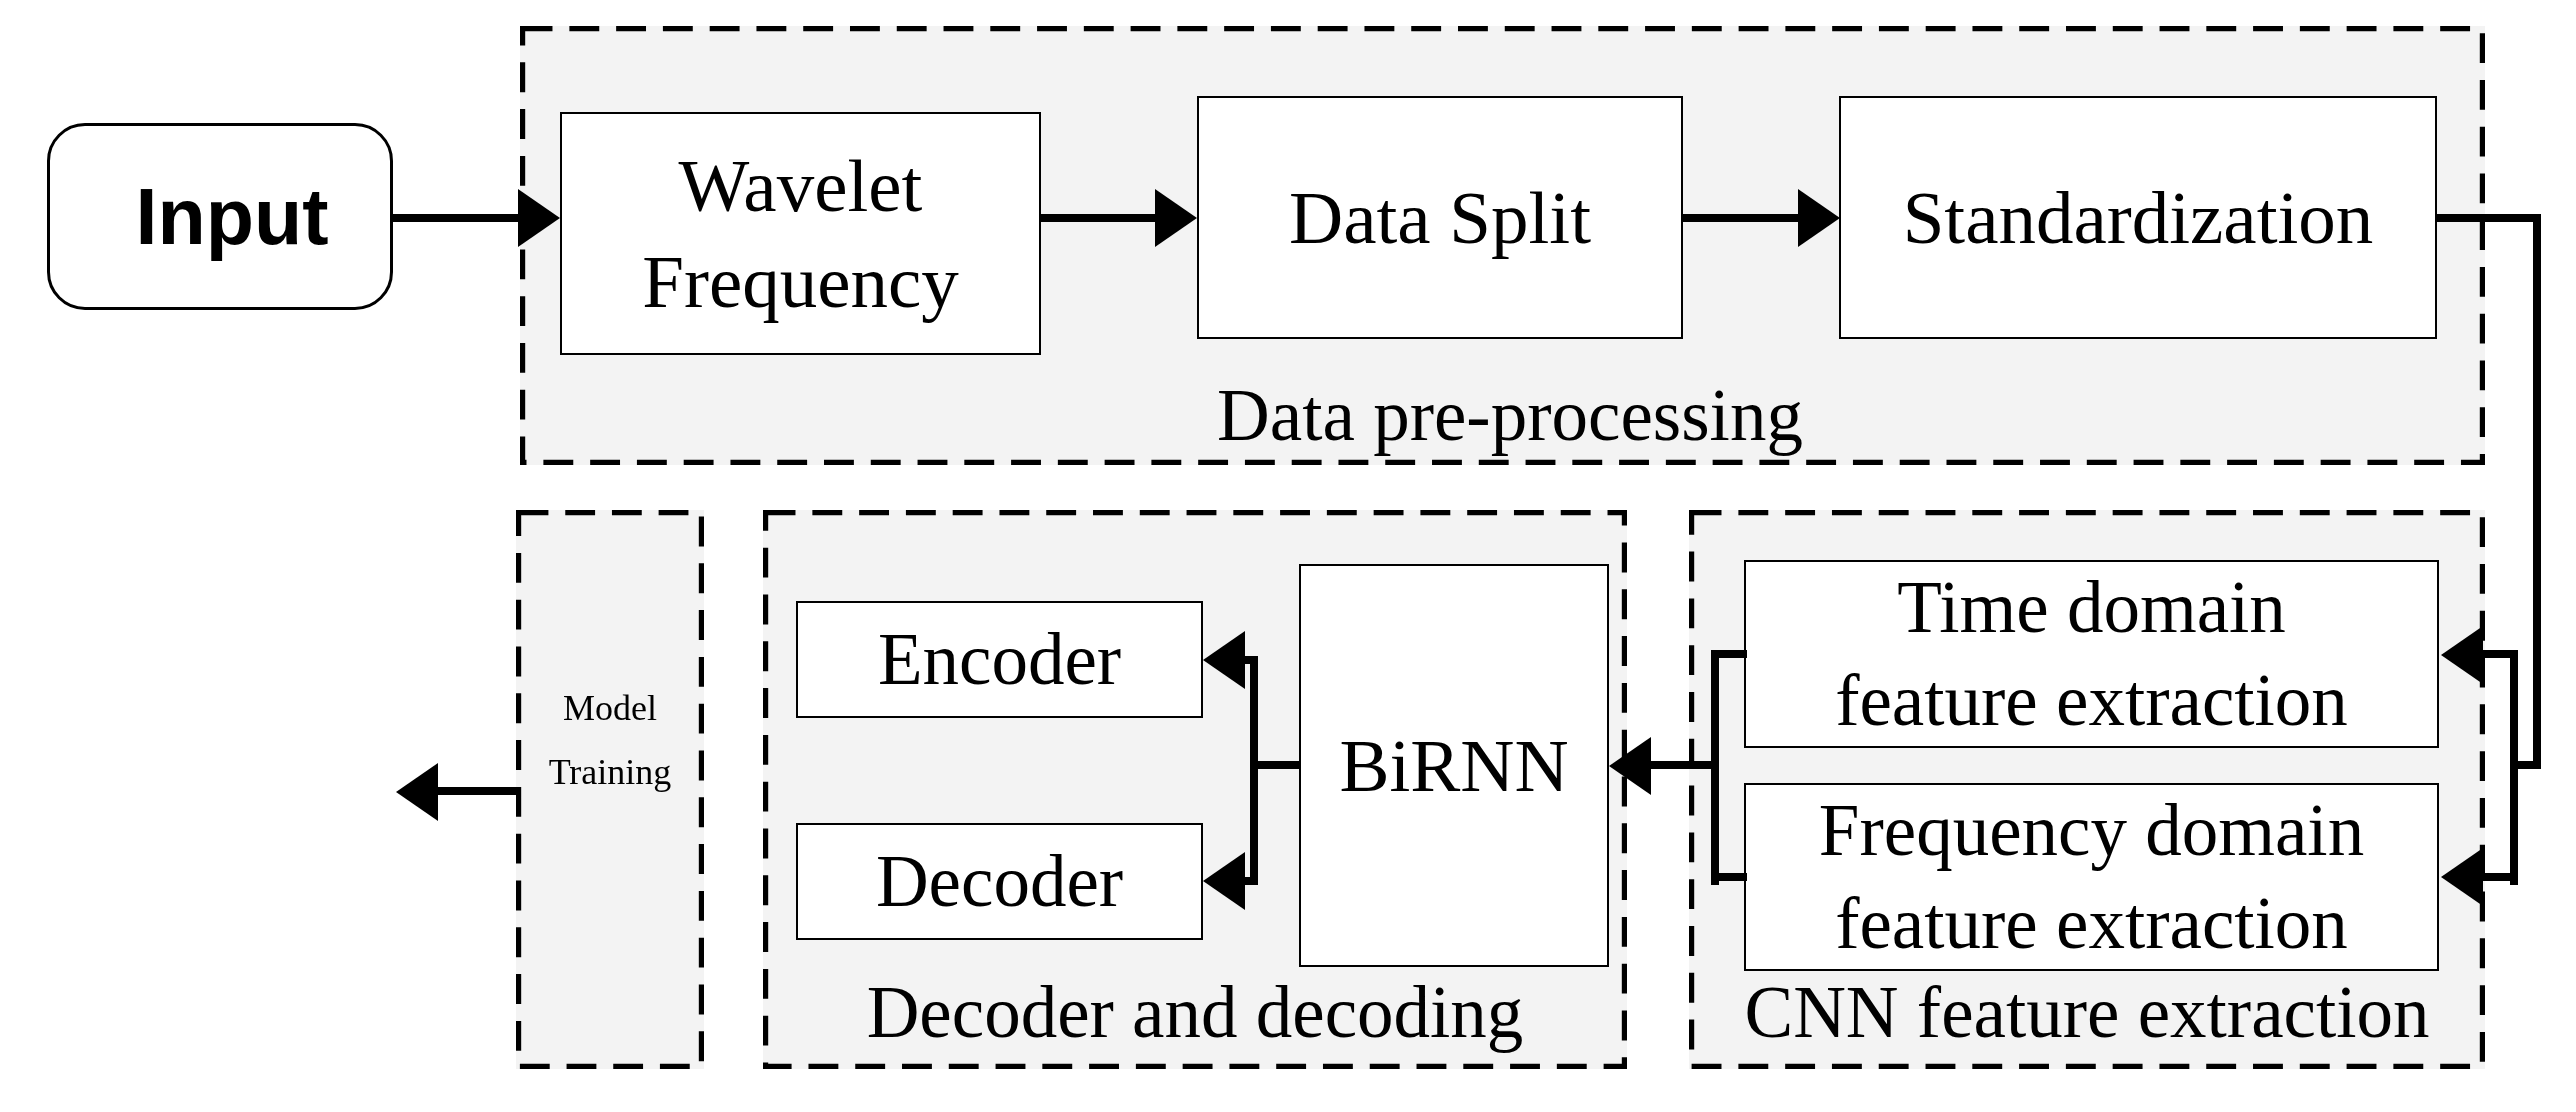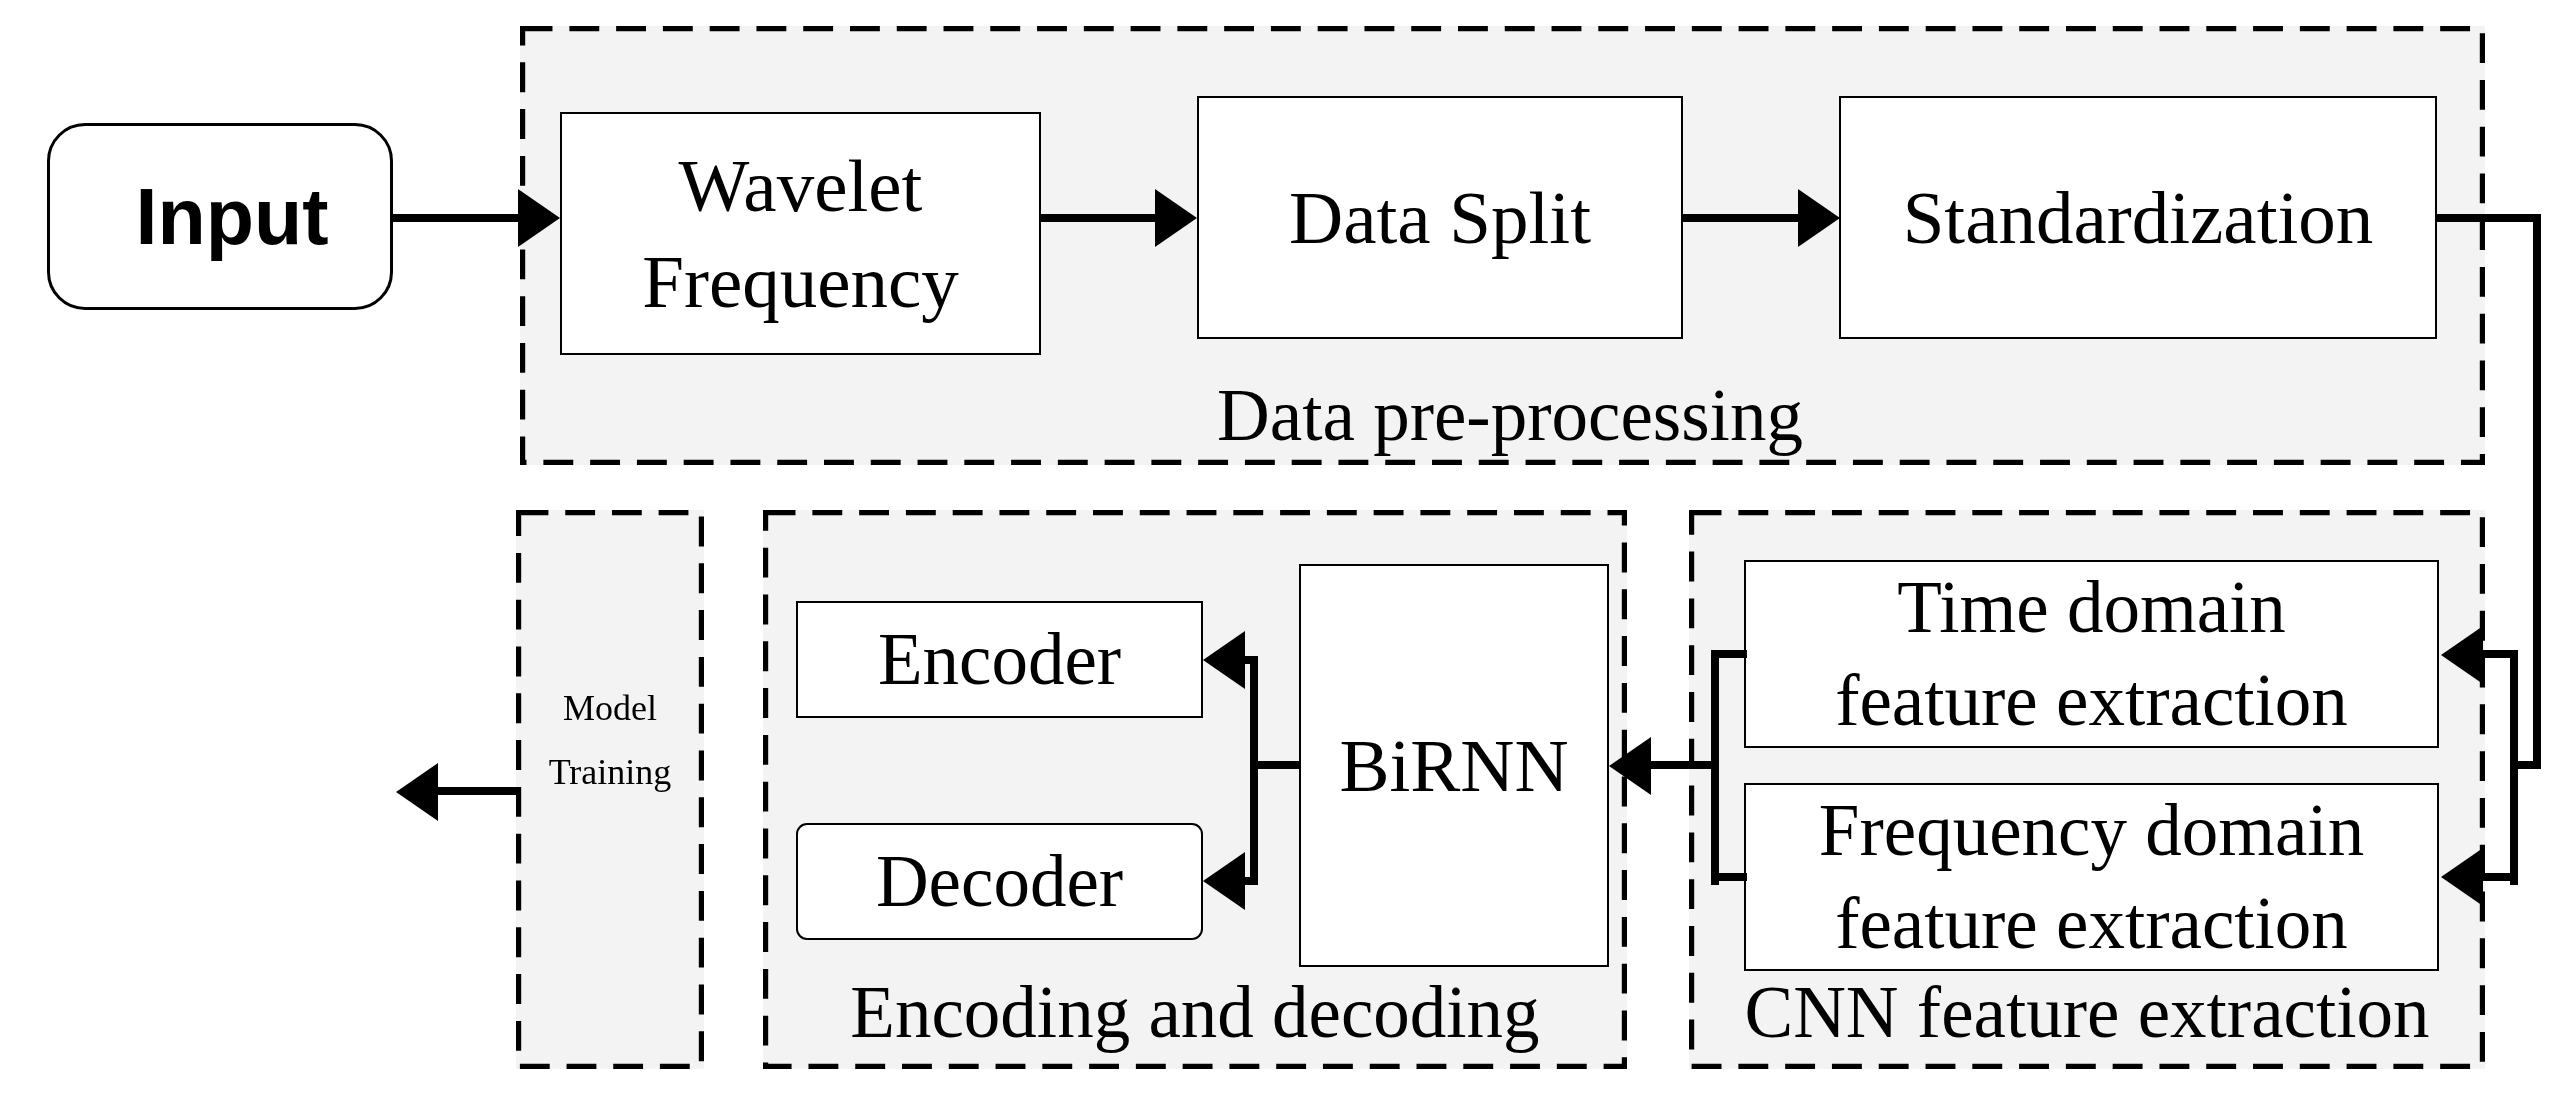--- a/index.html
+++ b/index.html
@@ -88,21 +88,21 @@
   <div class="vlabel" style="left:516px;top:676px;width:188px;">
     <span style="display:block">Model</span>
     <span style="display:block">Training</span>
   </div>
 
   <div class="group" style="left:763px;top:510px;width:864px;height:559px;">
     <svg viewBox="0 0 1330 860" preserveAspectRatio="none">
       <rect x="4" y="4" width="1322" height="852" fill="none" stroke="#000" stroke-width="8" stroke-dasharray="46 26"></rect>
     </svg>
   </div>
-  <div class="glabel" style="left:763px;top:969px;width:864px;">Encoding and decoding</div>
+  <div class="glabel" style="left:763px;top:969px;width:864px;">Decoder and decoding</div>
 
   <div class="group" style="left:1689px;top:510px;width:796px;height:559px;">
     <svg viewBox="0 0 1225 860" preserveAspectRatio="none">
       <rect x="4" y="4" width="1217" height="852" fill="none" stroke="#000" stroke-width="8" stroke-dasharray="46 26"></rect>
     </svg>
   </div>
   <div class="glabel" style="left:1689px;top:969px;width:796px;">CNN feature extraction</div>
 
   <div class="terminal" style="left:47px;top:123px;width:346px;height:187px;padding-left:24px;">
     <span>Input</span>
@@ -133,21 +133,21 @@
   </div>
 
   <div class="box" style="left:1299px;top:564px;width:310px;height:403px;">
     <span>BiRNN</span>
   </div>
 
   <div class="box line2box" style="left:796px;top:601px;width:407px;height:117px;">
     <span>Encoder</span>
   </div>
 
-  <div class="box line2box" style="left:796px;top:823px;width:407px;height:117px;border-radius:11px;">
+  <div class="box line2box" style="left:796px;top:823px;width:407px;height:117px;">
     <span>Decoder</span>
   </div>
 
   <div class="shaft" style="left:392px;top:214px;width:127px;height:7.8px;"></div>
   <div class="head-right" style="left:518px;top:189px;"></div>
 
   <div class="shaft" style="left:1041px;top:214px;width:116px;height:7.8px;"></div>
   <div class="head-right" style="left:1155px;top:189px;"></div>
 
   <div class="shaft" style="left:1683px;top:214px;width:116px;height:7.8px;"></div>

